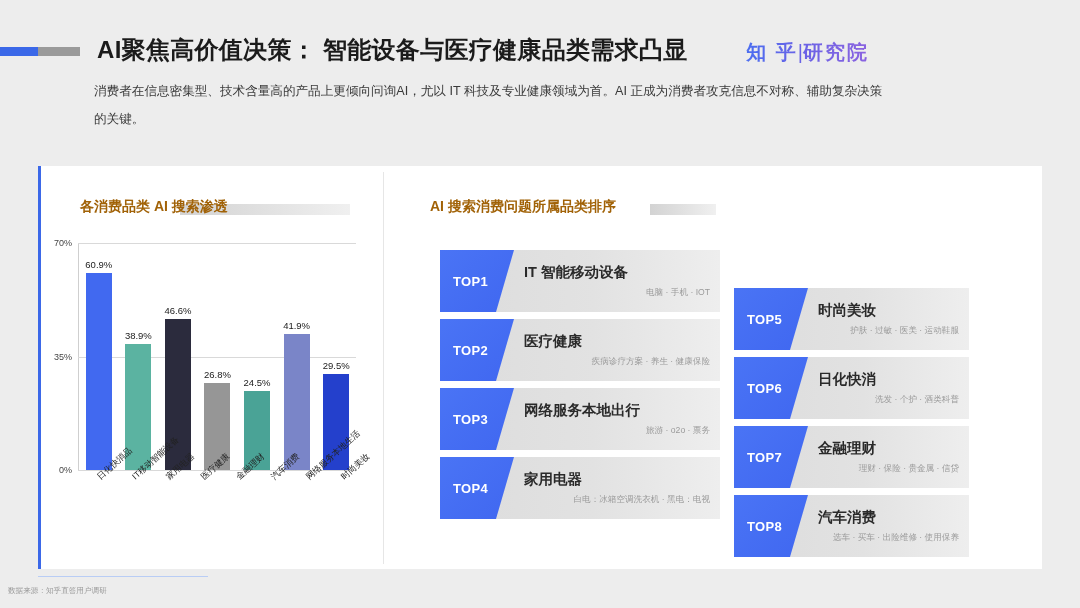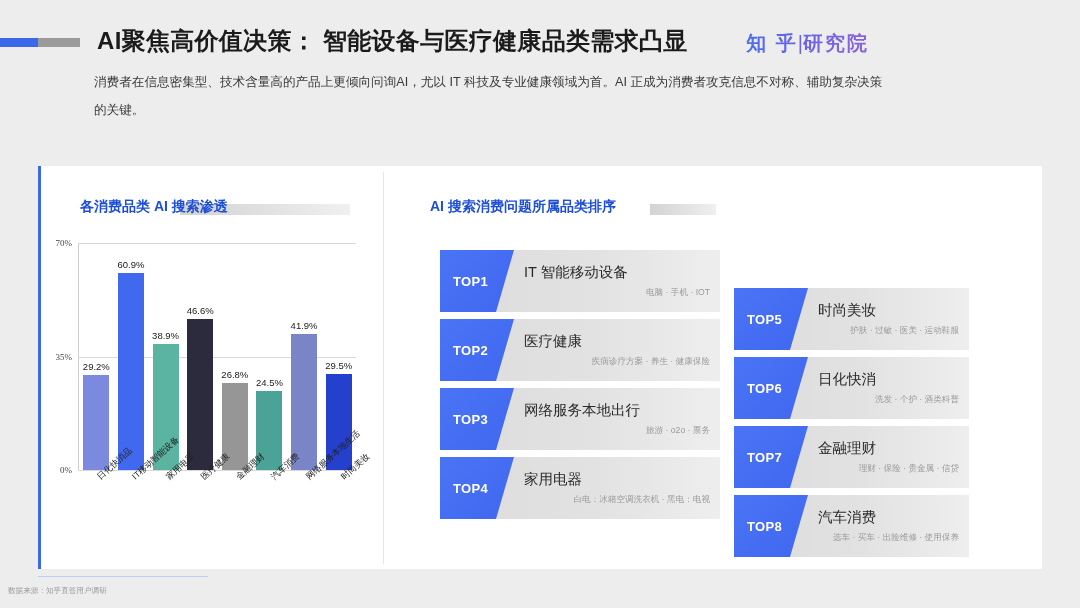--- a/index.html
+++ b/index.html
@@ -4,21 +4,21 @@
 <style>
   html,body{margin:0;padding:0;}
   body{
     width:1080px;height:608px;
     background:#ededed;
     font-family:"Liberation Sans","DejaVu Sans",sans-serif;
     overflow:hidden;position:relative;
   }
 
   
-  #header{position:absolute;left:0;top:0;width:883px;height:140px;}
+  #header{position:absolute;left:0;top:9px;width:883px;height:140px;}
   #accent-bars{position:absolute;left:0;top:38px;width:80px;height:9px;display:flex;}
   #accent-bar-blue{width:38px;height:9px;background:#3b68e8;}
   #accent-bar-gray{width:42px;height:9px;background:#9a9a9a;}
   #page-title{
     position:absolute;left:97px;top:25px;
     font-size:24px;font-weight:bold;color:#1b1b1b;
     letter-spacing:.3px;white-space:nowrap;
   }
   #subtitle{
     position:absolute;left:94px;top:68px;width:790px;
@@ -39,41 +39,41 @@
     position:absolute;left:38px;top:166px;width:1004px;height:403px;
     background:#fff;border-left:3px solid #3b68e8;
     box-sizing:border-box;
   }
   #panel-divider{
     position:absolute;left:383px;top:172px;width:1px;height:392px;
     background:#e6e6e6;
   }
 
   .panel-title{
-    position:absolute;font-size:14px;font-weight:bold;color:#1d4ed8;
+    position:absolute;font-size:14px;font-weight:bold;color:#a16207;
     white-space:nowrap;z-index:3;
   }
   .panel-title-hl{
     position:absolute;height:11px;z-index:1;
     background:linear-gradient(90deg,#d3d3d3 0%,#dedede 40%,#f0f0f0 100%);
   }
 
   
   #chart-panel{position:absolute;left:38px;top:166px;width:345px;height:403px;}
   #chart-title{left:80px;top:198px;}
   #chart-title-hl{left:180px;top:204px;width:170px;}
 
   #plot{
     position:absolute;left:78px;top:243px;width:278px;height:227px;
   }
   .gridline{position:absolute;left:0;width:100%;height:1px;background:#d9d9d9;}
   .axis-left{position:absolute;left:0;top:0;width:1px;height:100%;background:#cfcfcf;}
   .ytick{
     position:absolute;right:100%;margin-right:6px;
-    font-size:9px;color:#444;transform:translateY(-50%);white-space:nowrap;font-family:Liberation Serif, serif;
+    font-size:9px;color:#444;transform:translateY(-50%);white-space:nowrap;
   }
   #bars{
     position:absolute;left:1px;bottom:0;right:0;top:0;
     display:flex;align-items:flex-end;justify-content:space-around;
   }
   .bar-slot{
     position:relative;width:38px;height:100%;
     display:flex;flex-direction:column;justify-content:flex-end;align-items:center;
   }
   .bar-value{
@@ -110,21 +110,21 @@
     clip-path:polygon(0 0,74px 0,56px 100%,0 100%);
     color:#fff;font-size:13px;font-weight:bold;
     display:flex;align-items:center;
     padding-left:13px;box-sizing:border-box;
     letter-spacing:.3px;
   }
   .rank-body{
     position:absolute;left:84px;right:10px;top:0;height:62px;
     display:flex;flex-direction:column;justify-content:center;
   }
-  .rank-name{font-size:14.5px;color:#2a2a2a;line-height:20px;}
+  .rank-name{font-size:14.5px;color:#2a2a2a;line-height:20px;font-weight:bold;}
   .rank-tags{
     font-size:8.6px;color:#9b9b9b;line-height:16px;
     text-align:right;margin-top:2px;
   }
 
   
   #footer-rule{position:absolute;left:38px;top:576px;width:170px;height:1px;background:#b9cdf5;}
   #footer-source{
     position:absolute;left:8px;top:586px;
     font-size:7.6px;color:#9a9a9a;white-space:nowrap;
@@ -158,24 +158,20 @@
       <div class="gridline" style="top: 227px;"></div>
       <div class="gridline" style="top: 113.5px;"></div>
       <div class="gridline" style="top: 0px;"></div>
     </div>
   <div id="yticks">
       <div class="ytick" style="top: 227px;">0%</div>
       <div class="ytick" style="top: 113.5px;">35%</div>
       <div class="ytick" style="top: 0px;">70%</div>
     </div>
   <div id="bars">
-      <div class="bar-slot">
-        <div class="bar-value" style="bottom: 97.6914px;">29.2%</div>
-        <div class="bar-rect" style="height: 94.6914px; background: rgb(123, 137, 222);"></div>
-      </div>
       <div class="bar-slot">
         <div class="bar-value" style="bottom: 200.49px;">60.9%</div>
         <div class="bar-rect" style="height: 197.49px; background: rgb(65, 105, 240);"></div>
       </div>
       <div class="bar-slot">
         <div class="bar-value" style="bottom: 129.147px;">38.9%</div>
         <div class="bar-rect" style="height: 126.147px; background: rgb(91, 179, 161);"></div>
       </div>
       <div class="bar-slot">
         <div class="bar-value" style="bottom: 154.117px;">46.6%</div>

